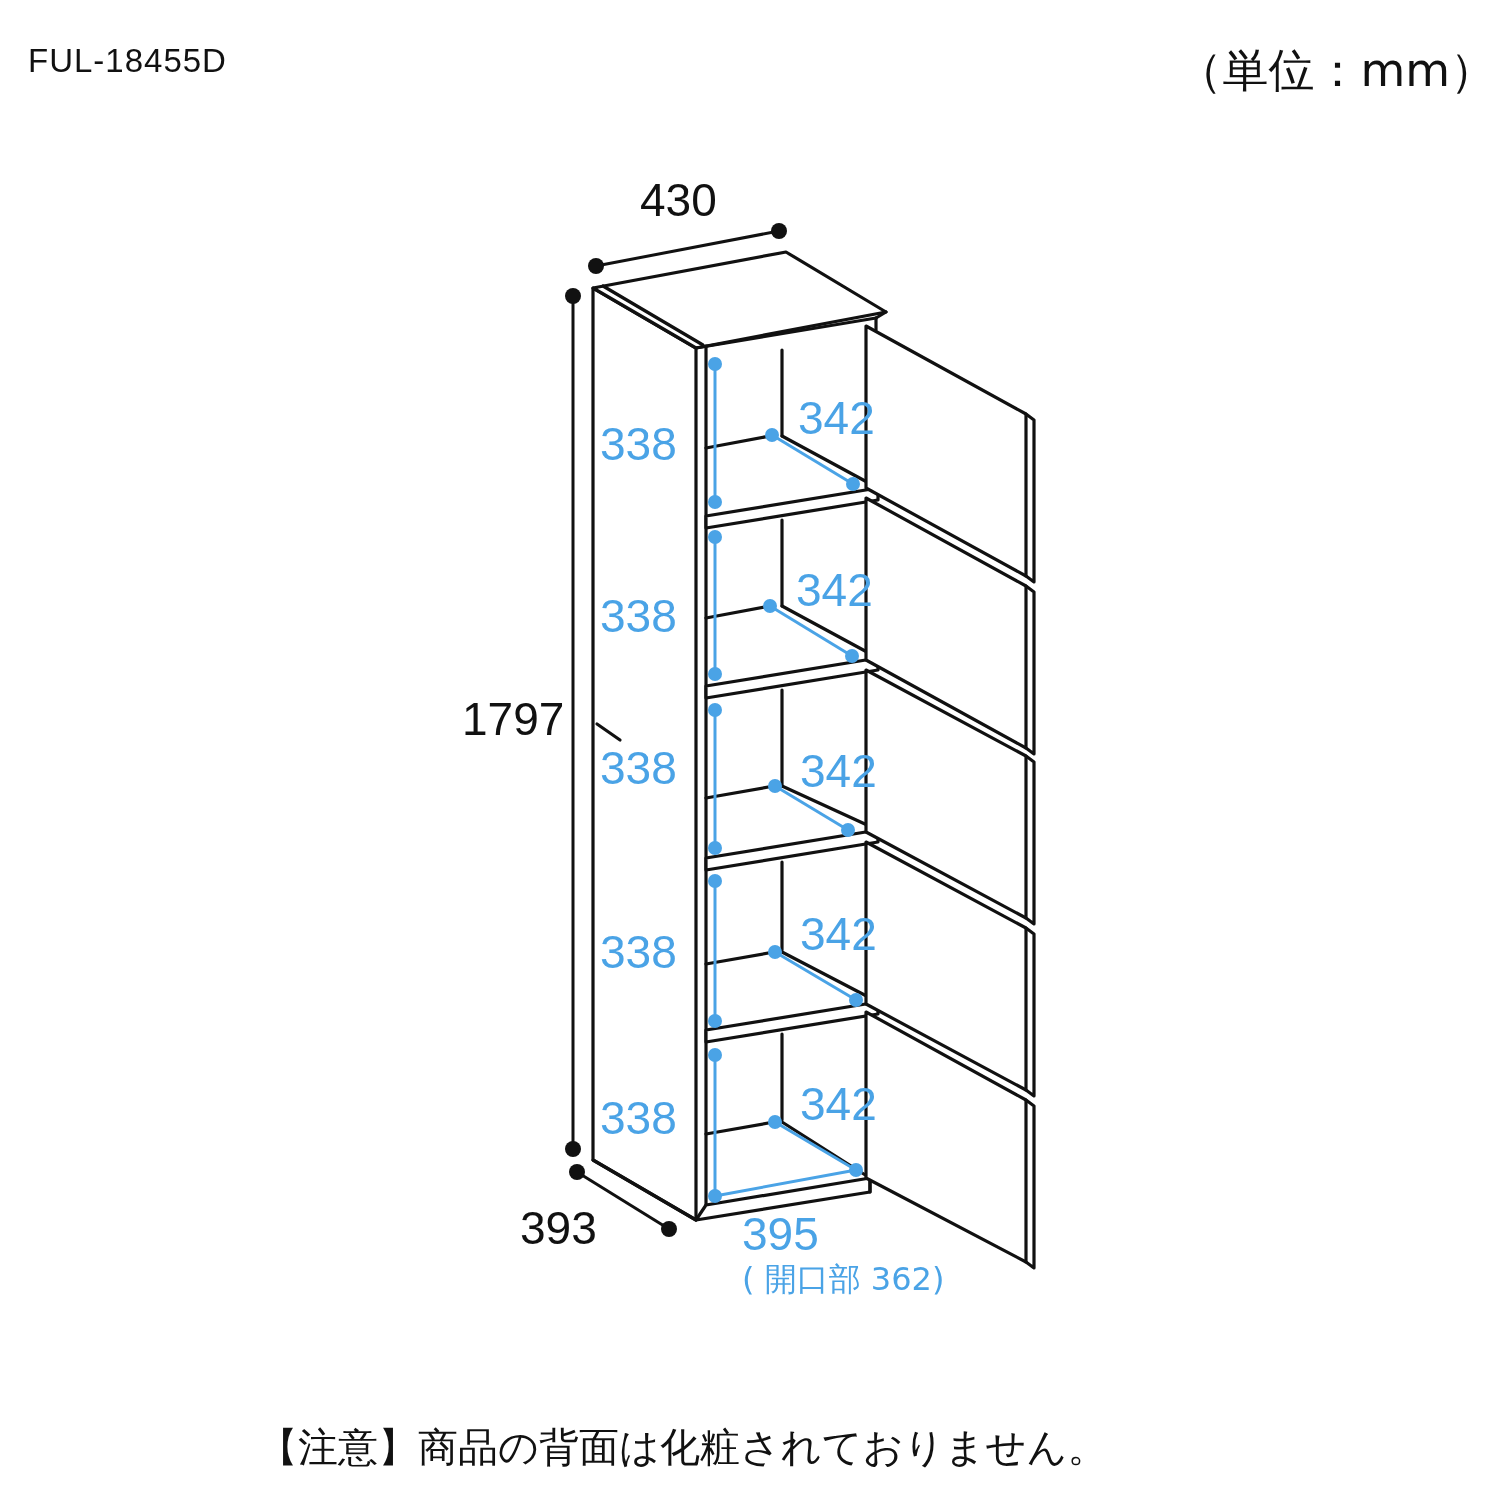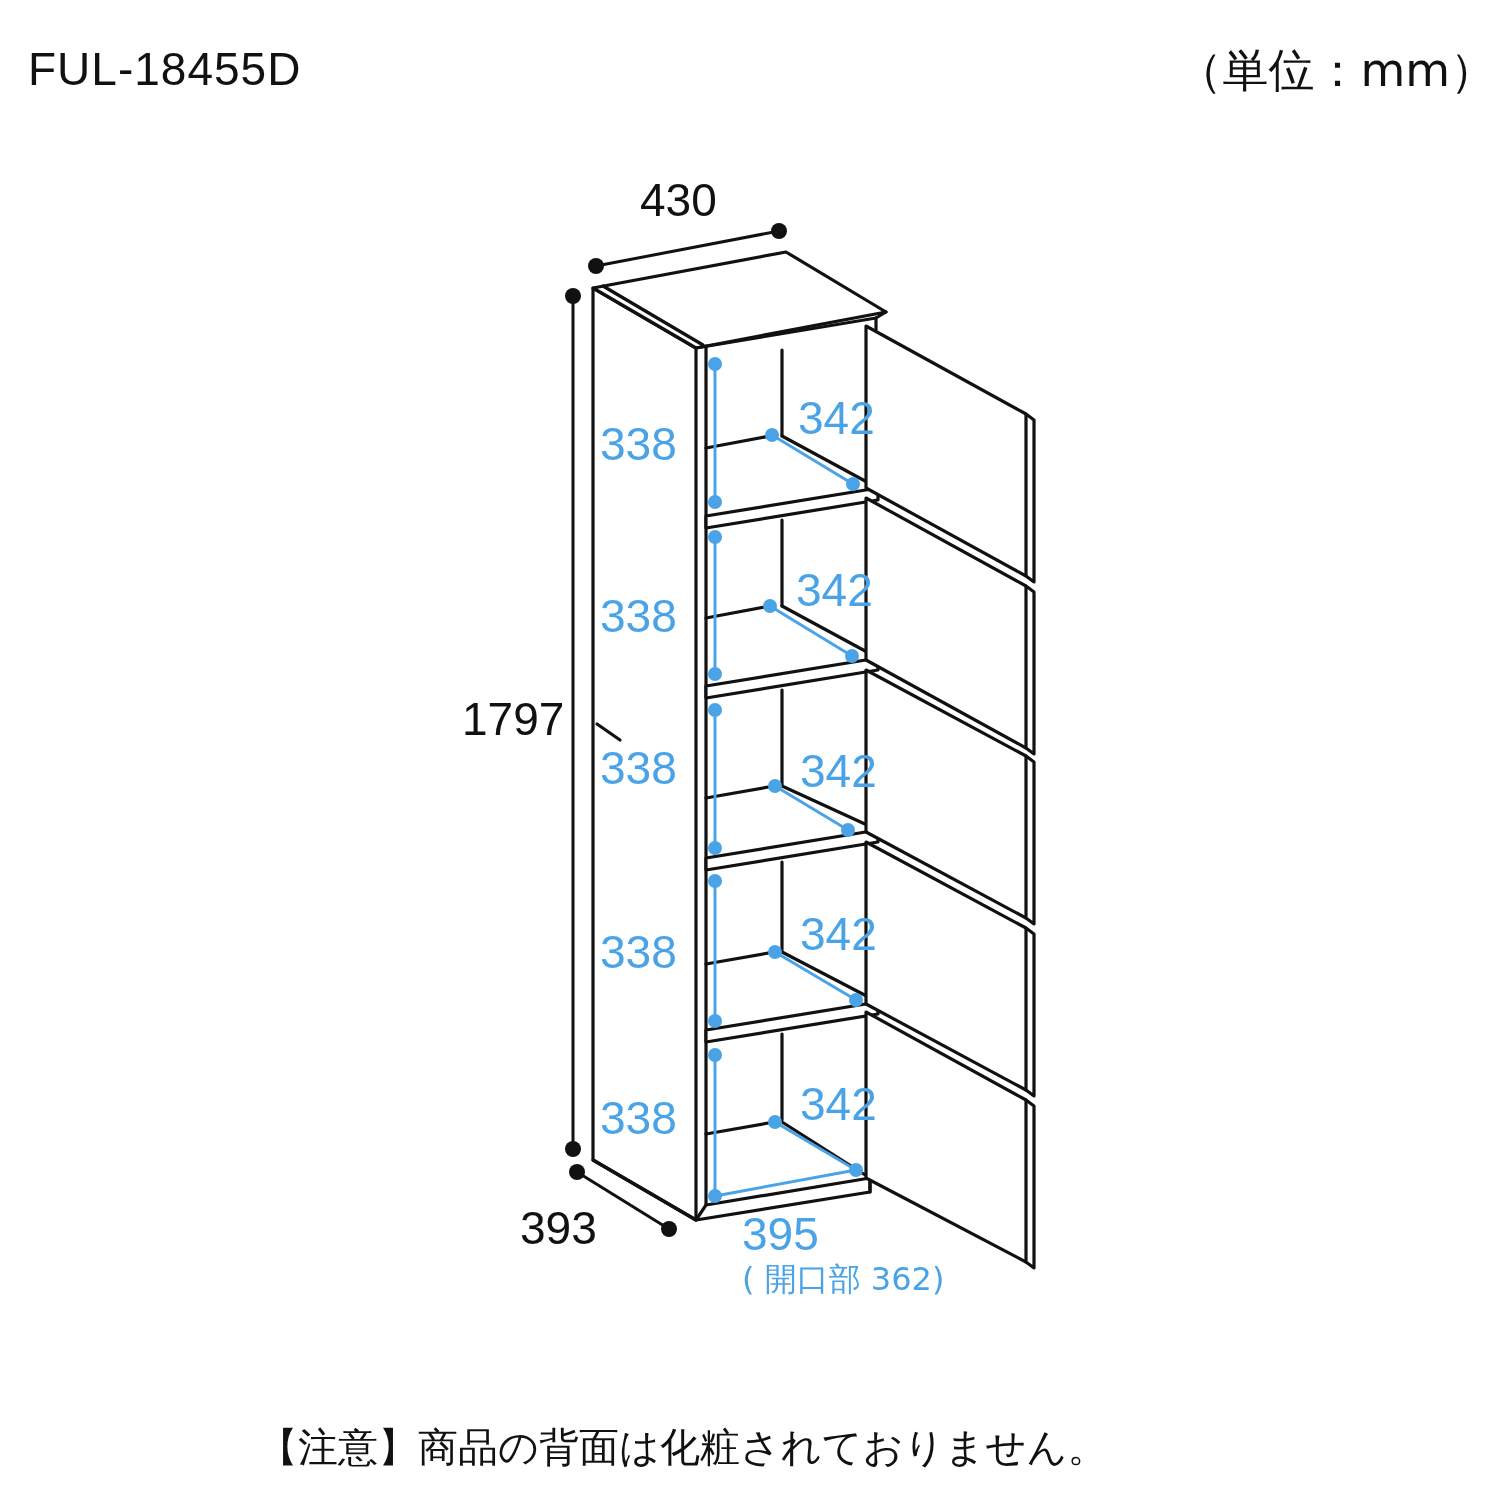--- a/index.html
+++ b/index.html
@@ -1,18 +1,18 @@
 <!DOCTYPE html>
 <html><head>
 <meta charset="utf-8">
 <style>
   html, body { margin: 0; padding: 0; background: #ffffff; }
   body { width: 1500px; height: 1500px; position: relative; overflow: hidden;
          font-family: "DejaVu Sans", "Liberation Sans", sans-serif; color: #111; }
-  .model { position: absolute; left: 28px; top: 42px; font-size: 46px; font-weight: 300;
+  .model { position: absolute; left: 28px; top: 42px; font-size: 33px; font-weight: 300;
            letter-spacing: 1px; font-family: "Liberation Sans", "DejaVu Sans", sans-serif; }
   .unit { position: absolute; right: 4px; top: 40px; font-size: 46px;
           font-family: "DejaVu Sans", sans-serif; text-align: right; }
   .note { position: absolute; left: 258px; top: 1420px; font-size: 40px;
           font-family: Liberation Mono, monospace; }
   svg { position: absolute; left: 0; top: 0; }
   .blk { stroke: #111; stroke-width: 3.2; fill: none; stroke-linejoin: round; stroke-linecap: round; }
   .blkf { stroke: #111; stroke-width: 3.2; fill: #fff; stroke-linejoin: round; }
   .dimline { stroke: #111; stroke-width: 3; }
   .dot { fill: #111; }

